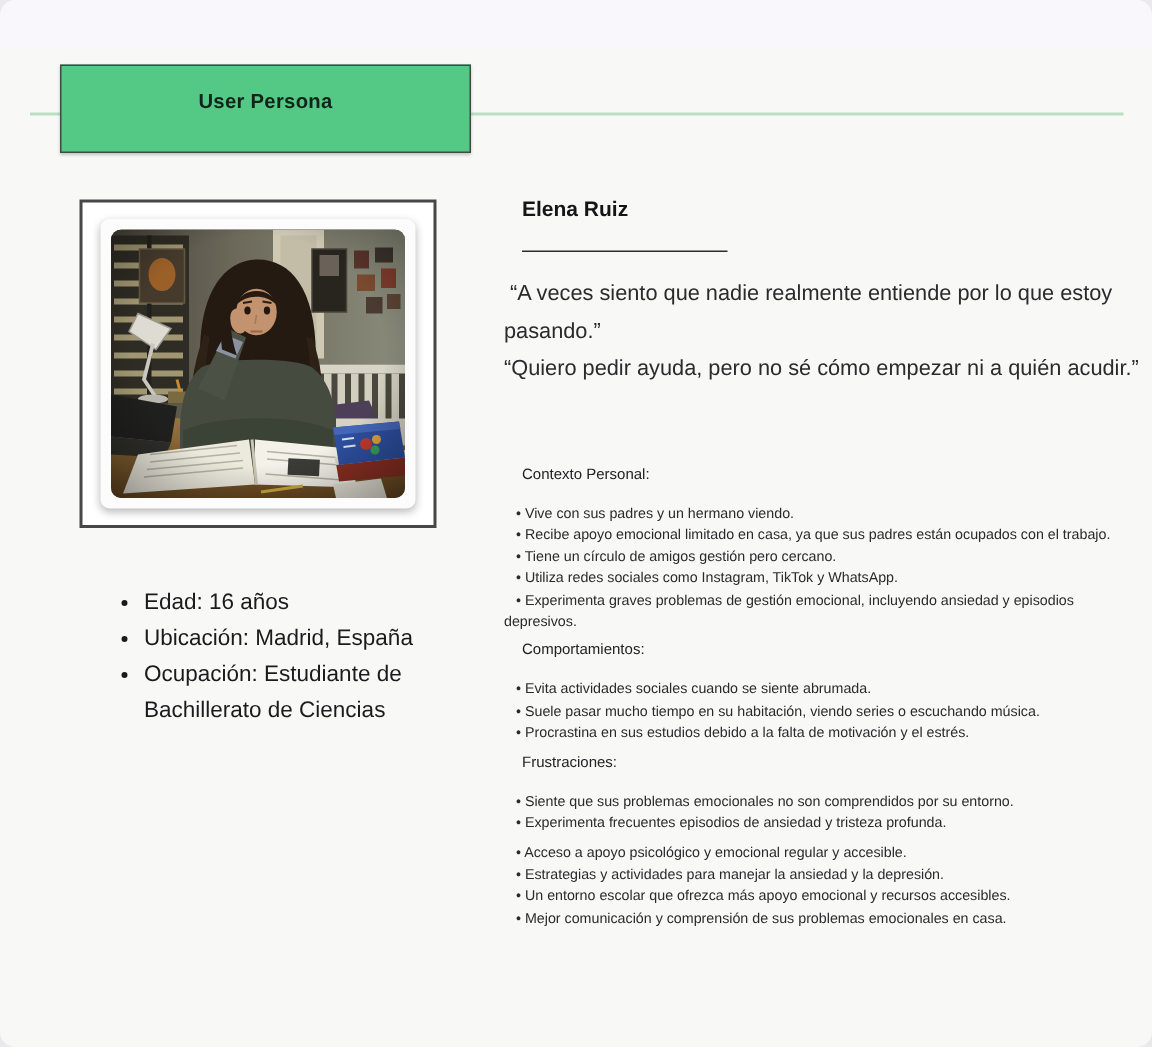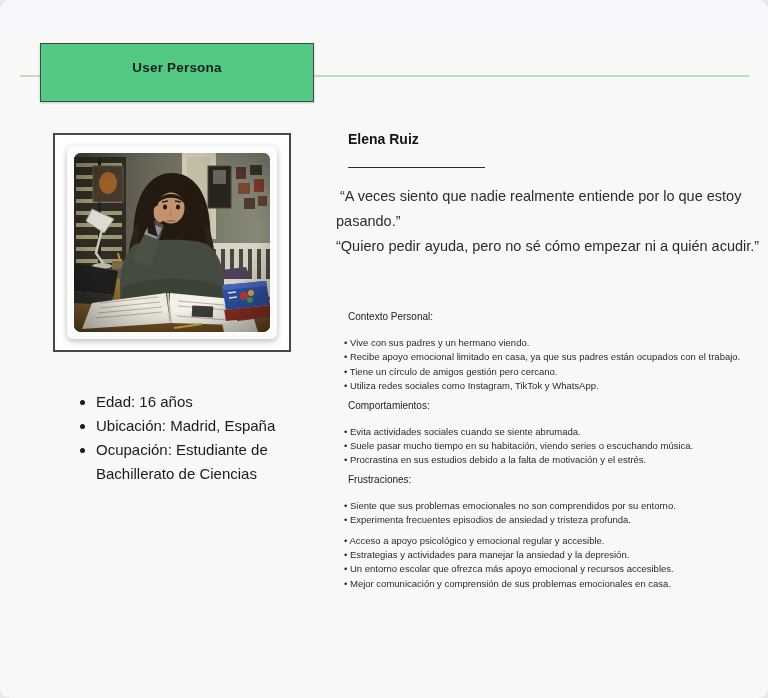--- a/index.html
+++ b/index.html
@@ -214,20 +214,21 @@
   </div>
 
   <div class="sections">
 
     <section>
       <h3 class="sec-title">Contexto Personal:</h3>
       <div class="bullet">Vive con sus padres y un hermano viendo.</div>
       <div class="bullet">Recibe apoyo emocional limitado en casa, ya que sus padres están ocupados con el trabajo.</div>
       <div class="bullet">Tiene un círculo de amigos gestión pero cercano.</div>
       <div class="bullet">Utiliza redes sociales como Instagram, TikTok y WhatsApp.</div>
+      <div class="bullet">Experimenta graves problemas de gestión emocional, incluyendo ansiedad y episodios depresivos.</div>
     </section>
 
     <section>
       <h3 class="sec-title">Comportamientos:</h3>
       <div class="bullet">Evita actividades sociales cuando se siente abrumada.</div>
       <div class="bullet">Suele pasar mucho tiempo en su habitación, viendo series o escuchando música.</div>
       <div class="bullet">Procrastina en sus estudios debido a la falta de motivación y el estrés.</div>
     </section>
 
     <section>

